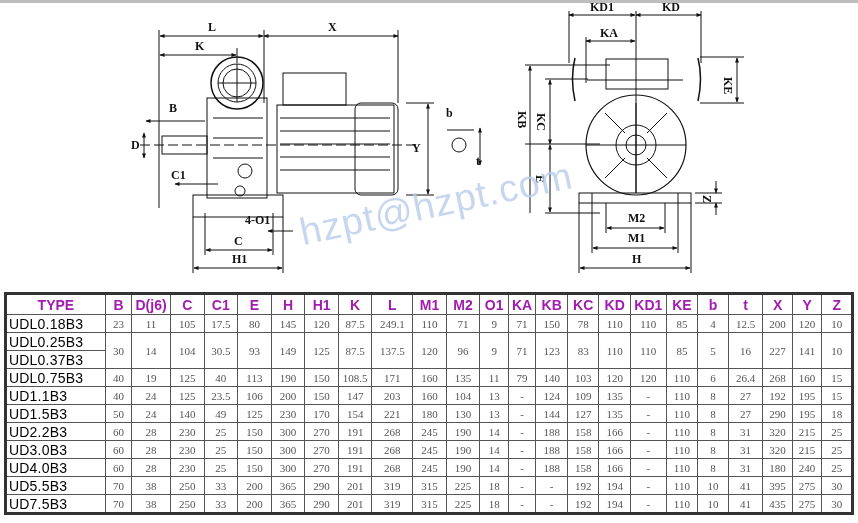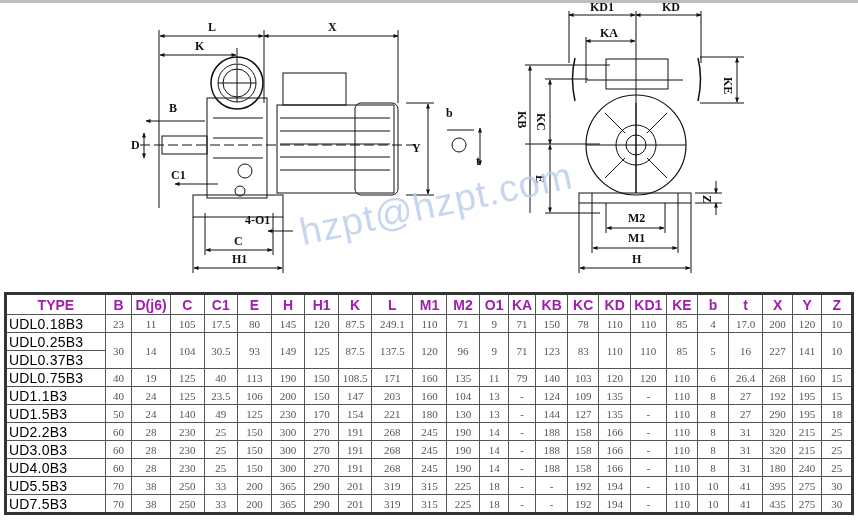--- a/index.html
+++ b/index.html
@@ -237,21 +237,21 @@
         <td>110</td>
         <td>71</td>
         <td>9</td>
         <td>71</td>
         <td>150</td>
         <td>78</td>
         <td>110</td>
         <td>110</td>
         <td>85</td>
         <td>4</td>
-        <td>17.0</td>
+        <td>12.5</td>
         <td>200</td>
         <td>120</td>
         <td>10</td>
       </tr>
       <tr>
         <td class="type">UDL0.25B3</td>
         <td rowspan="2">30</td>
         <td rowspan="2">14</td>
         <td rowspan="2">104</td>
         <td rowspan="2">30.5</td>

